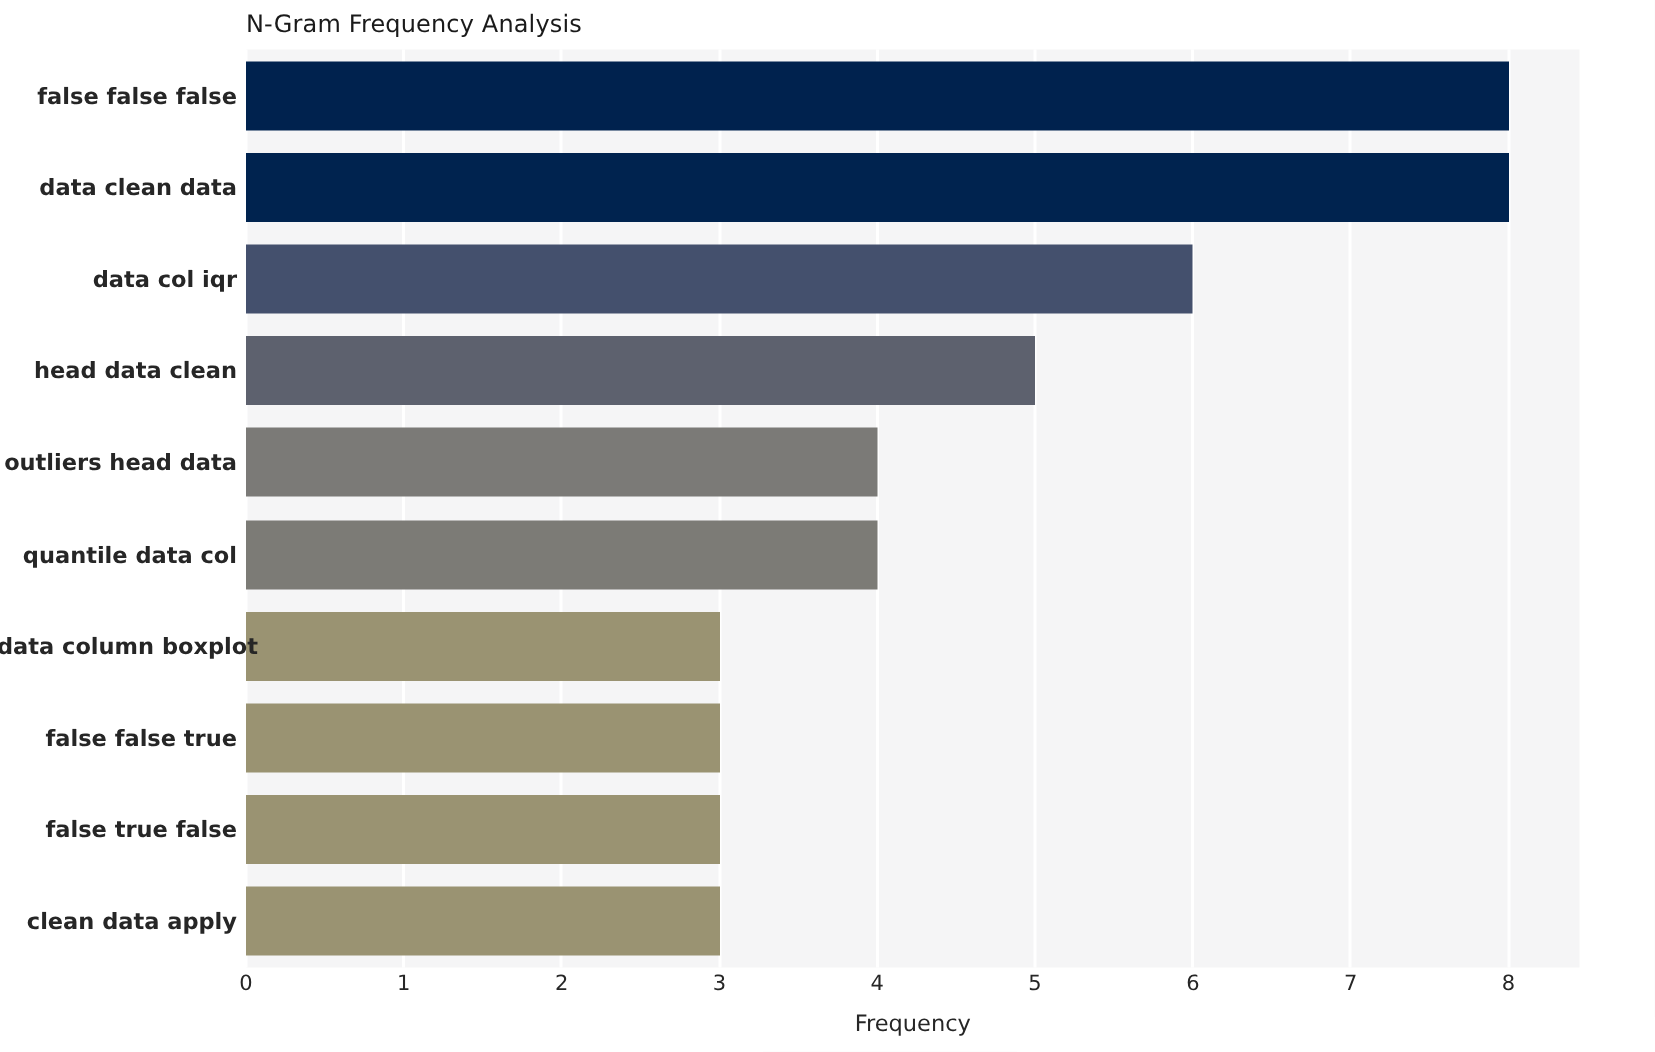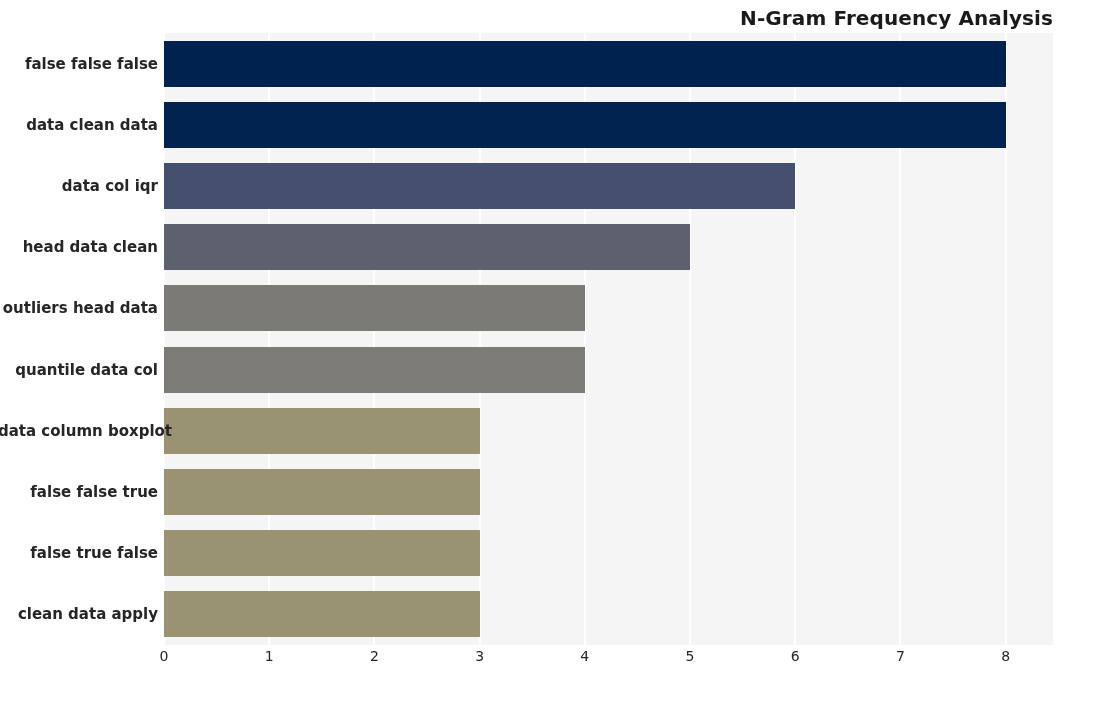--- a/index.html
+++ b/index.html
@@ -22,23 +22,23 @@
     width: 1103px;
     height: 701px;
     background: #ffffff;
   }
 
   #chart-title {
     position: absolute;
     left: 164px;
     top: 6px;
     width: 889px;
-    text-align: right;
-    font-size: 20px;
-    font-weight: bold;
+    text-align: left;
+    font-size: 16px;
+    font-weight: normal;
     color: #1a1a1a;
     letter-spacing: 0.1px;
     white-space: nowrap;
   }
 
   
   #plot-area {
     position: absolute;
     left: 164px;
     top: 33px;
@@ -155,14 +155,15 @@
       <div class="xtick" style="left: 105.207px;">1</div>
       <div class="xtick" style="left: 210.414px;">2</div>
       <div class="xtick" style="left: 315.621px;">3</div>
       <div class="xtick" style="left: 420.828px;">4</div>
       <div class="xtick" style="left: 526.036px;">5</div>
       <div class="xtick" style="left: 631.243px;">6</div>
       <div class="xtick" style="left: 736.45px;">7</div>
       <div class="xtick" style="left: 841.657px;">8</div>
     </div>
 
+  <div id="xlabel">Frequency</div>
 
 </div>
 
 </body></html>

